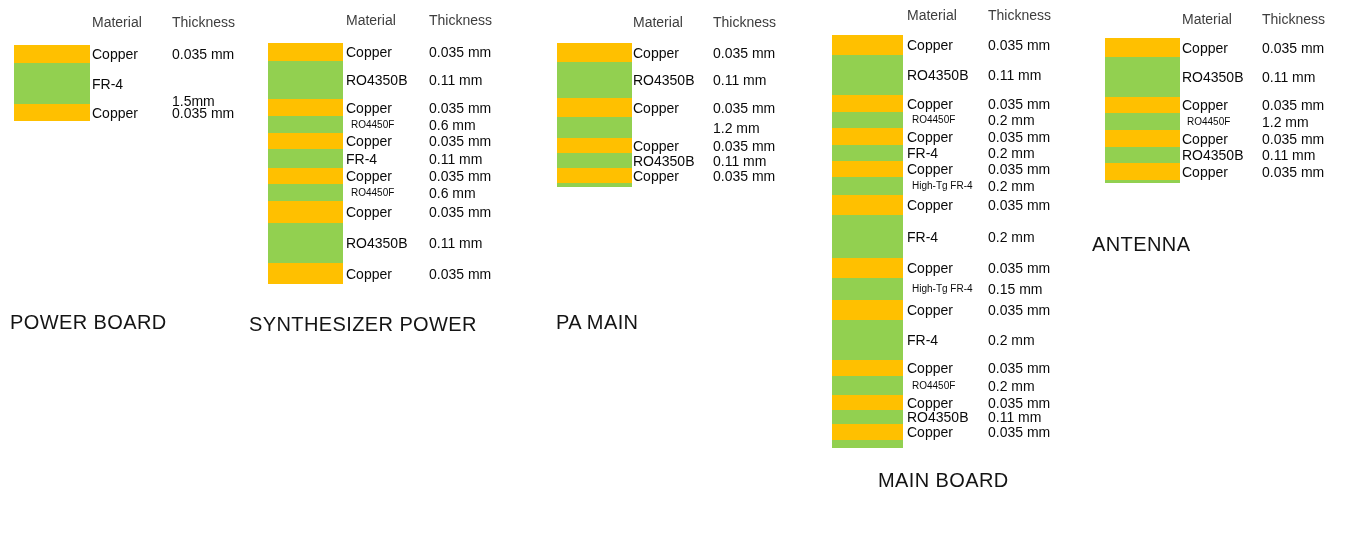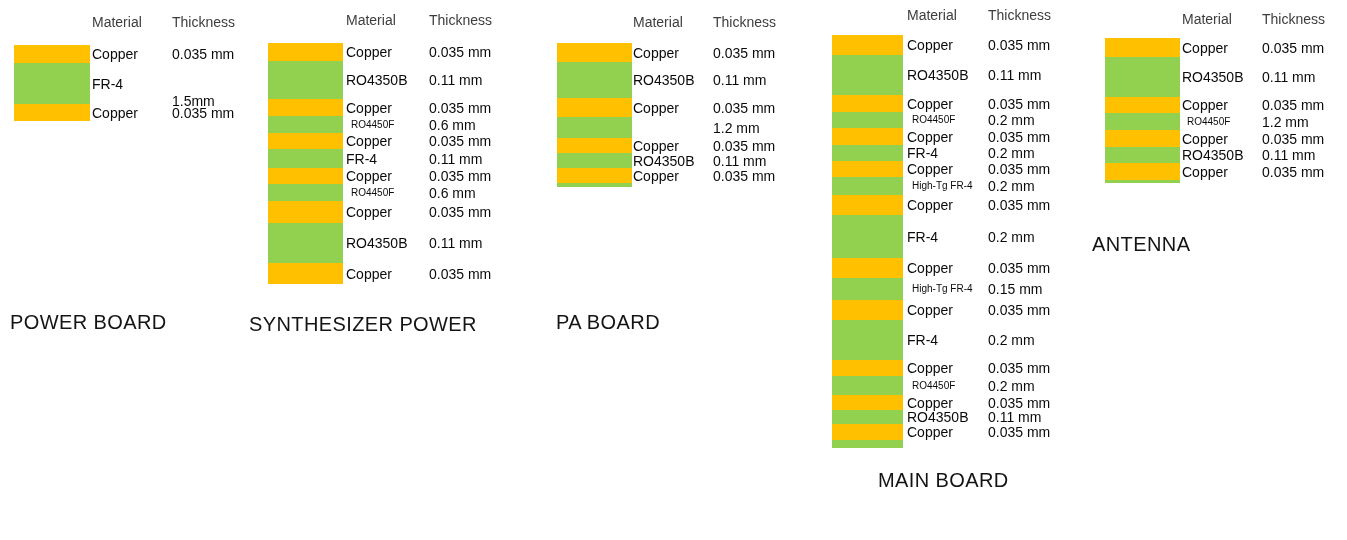--- a/index.html
+++ b/index.html
@@ -117,21 +117,21 @@
       <div class="stack" style="left: 557px; top: 43px; width: 75px;">
         <div class="band" style="height: 19px; background: rgb(255, 192, 0);"></div>
         <div class="band" style="height: 36px; background: rgb(146, 208, 80);"></div>
         <div class="band" style="height: 19px; background: rgb(255, 192, 0);"></div>
         <div class="band" style="height: 21px; background: rgb(146, 208, 80);"></div>
         <div class="band" style="height: 15px; background: rgb(255, 192, 0);"></div>
         <div class="band" style="height: 15px; background: rgb(146, 208, 80);"></div>
         <div class="band" style="height: 15px; background: rgb(255, 192, 0);"></div>
         <div class="band" style="height: 4px; background: rgb(146, 208, 80);"></div>
       </div>
-      <div class="board-title" style="left: 556px; top: 311px;">PA BOARD</div>
+      <div class="board-title" style="left: 556px; top: 311px;">PA MAIN</div>
     </div>
     <div class="board-group">
       <div class="col-header" style="left: 907px; top: 8px;">Material</div>
       <div class="col-header" style="left: 988px; top: 8px;">Thickness</div>
       <div class="mat-label" style="left: 907px; top: 37px;">Copper</div>
       <div class="thick-label" style="left: 988px; top: 37px;">0.035 mm</div>
       <div class="mat-label" style="left: 907px; top: 67px;">RO4350B</div>
       <div class="thick-label" style="left: 988px; top: 67px;">0.11 mm</div>
       <div class="mat-label" style="left: 907px; top: 96px;">Copper</div>
       <div class="thick-label" style="left: 988px; top: 96px;">0.035 mm</div>

